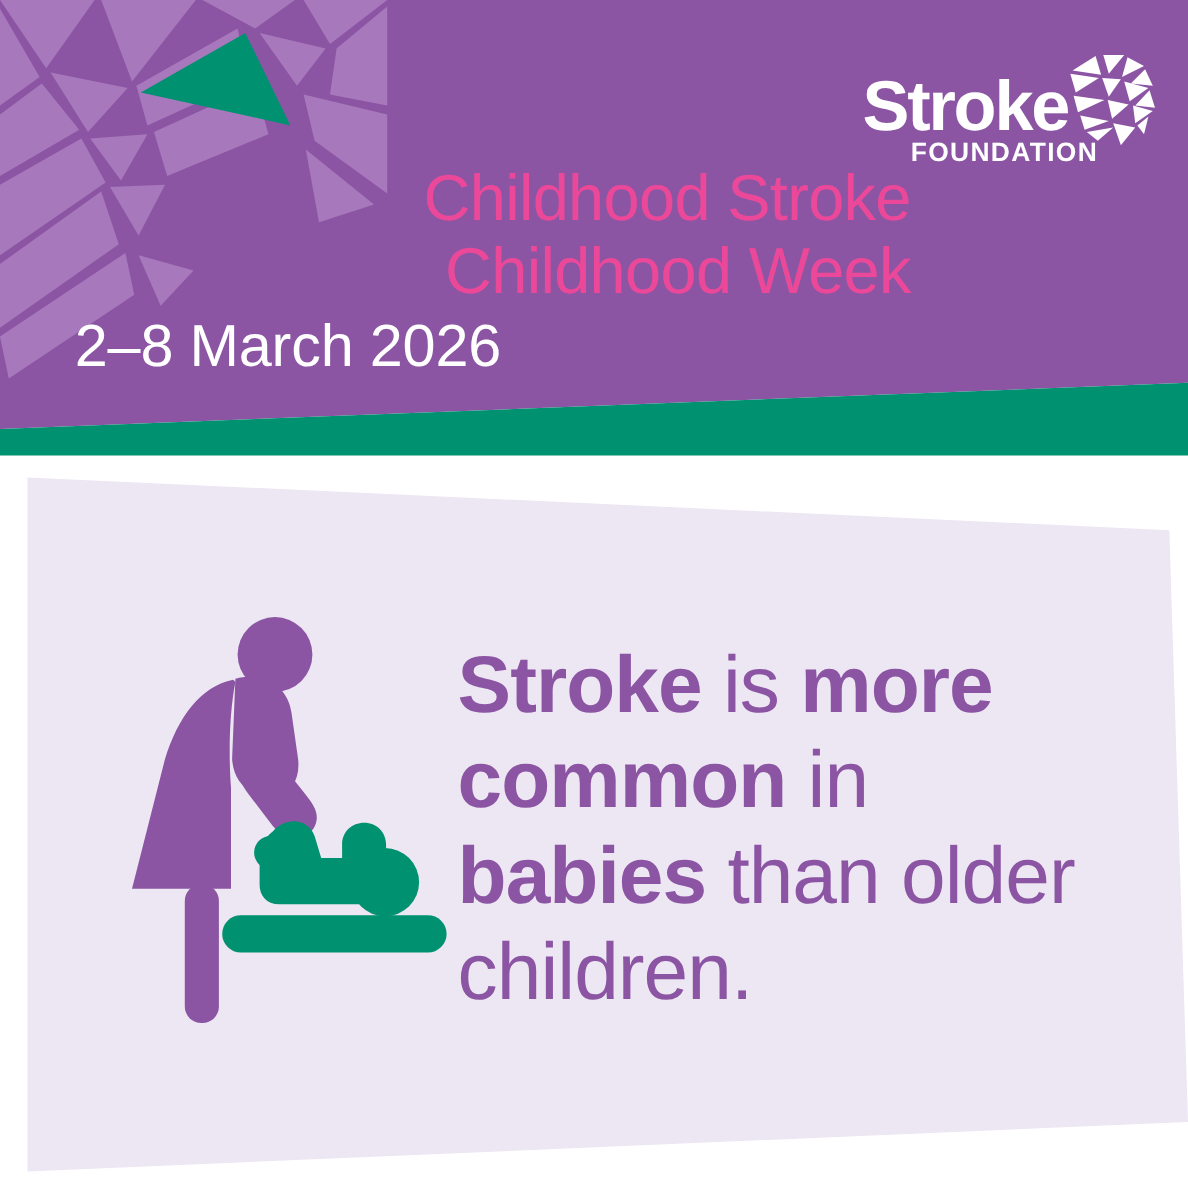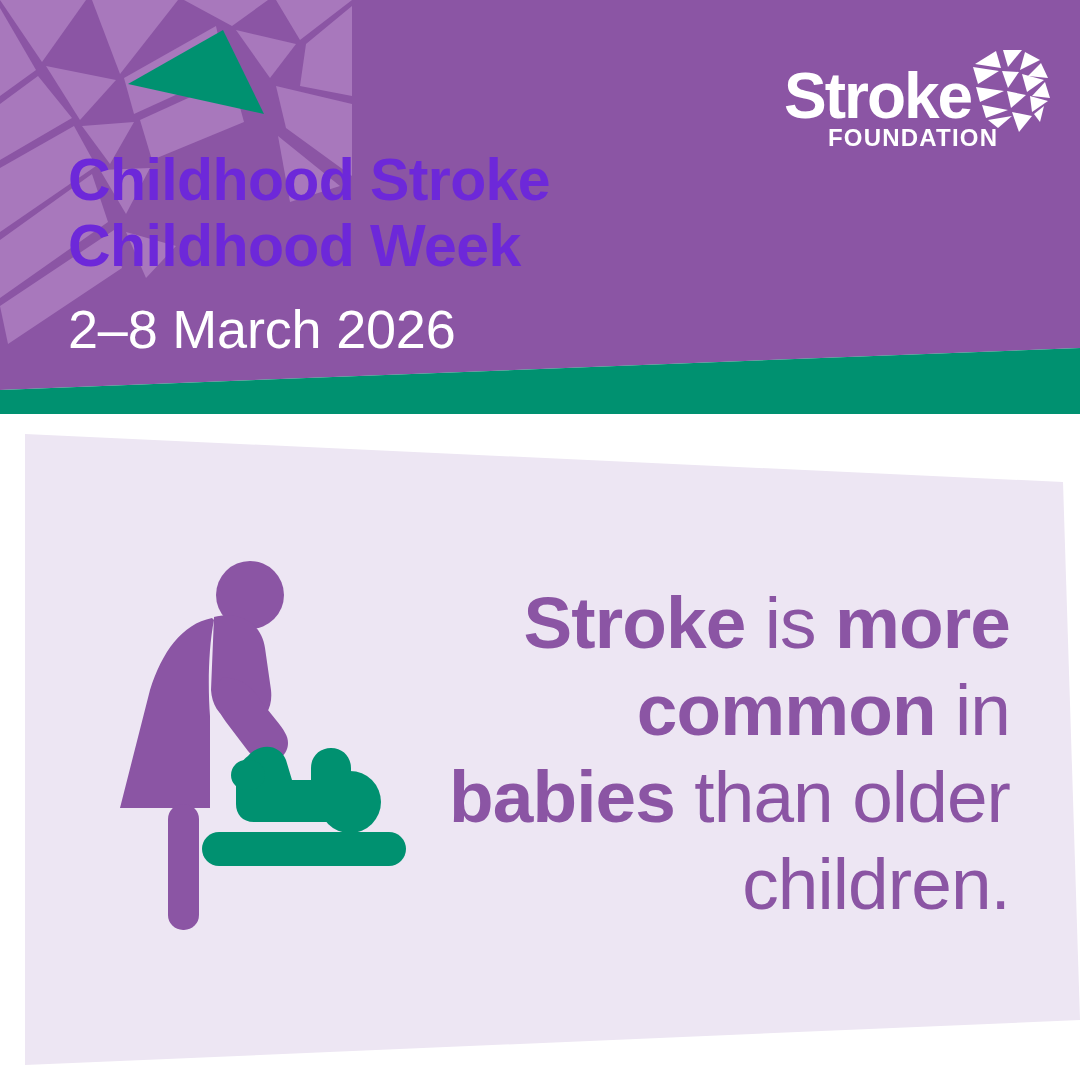--- a/index.html
+++ b/index.html
@@ -39,34 +39,35 @@
 
   
   .header-text {
     position: absolute;
     left: 68px;
     top: 148px;
     width: 760px;
     z-index: 5;
   }
   .title-line {
-    color: #6d28d9;
+    color: #ec4899;
     font-size: 59px;
-    font-weight: 700;
+    font-weight: 400;
     line-height: 1.115;
     letter-spacing: -0.6px;
     white-space: nowrap;
+    text-align: right;
   }
   .subtitle-line {
     color: #ffffff;
     font-size: 54px;
     font-weight: 300;
     line-height: 1.12;
     letter-spacing: -0.2px;
-    margin-top: 19px;
+    margin-top: 5px;
     white-space: nowrap;
   }
 
   
   .logo {
     position: absolute;
     right: 28px;
     top: 46px;
     width: 270px;
     height: 106px;
@@ -100,24 +101,24 @@
     left: 62px;
     top: 110px;
     width: 360px;
     height: 400px;
     pointer-events: auto;
   }
   .icon-holder svg { display: block; width: 100%; height: 100%; }
 
   .message {
     position: absolute;
-    left: 430px;
+    left: 416px;
     top: 150px;
     width: 580px;
-    text-align: right;
+    text-align: left;
     color: #8B55A4;
     font-size: 73px;
     line-height: 1.19;
     font-weight: 300;
     letter-spacing: -0.9px;
     pointer-events: auto;
   }
   .message b {
     font-weight: 700;
   }

